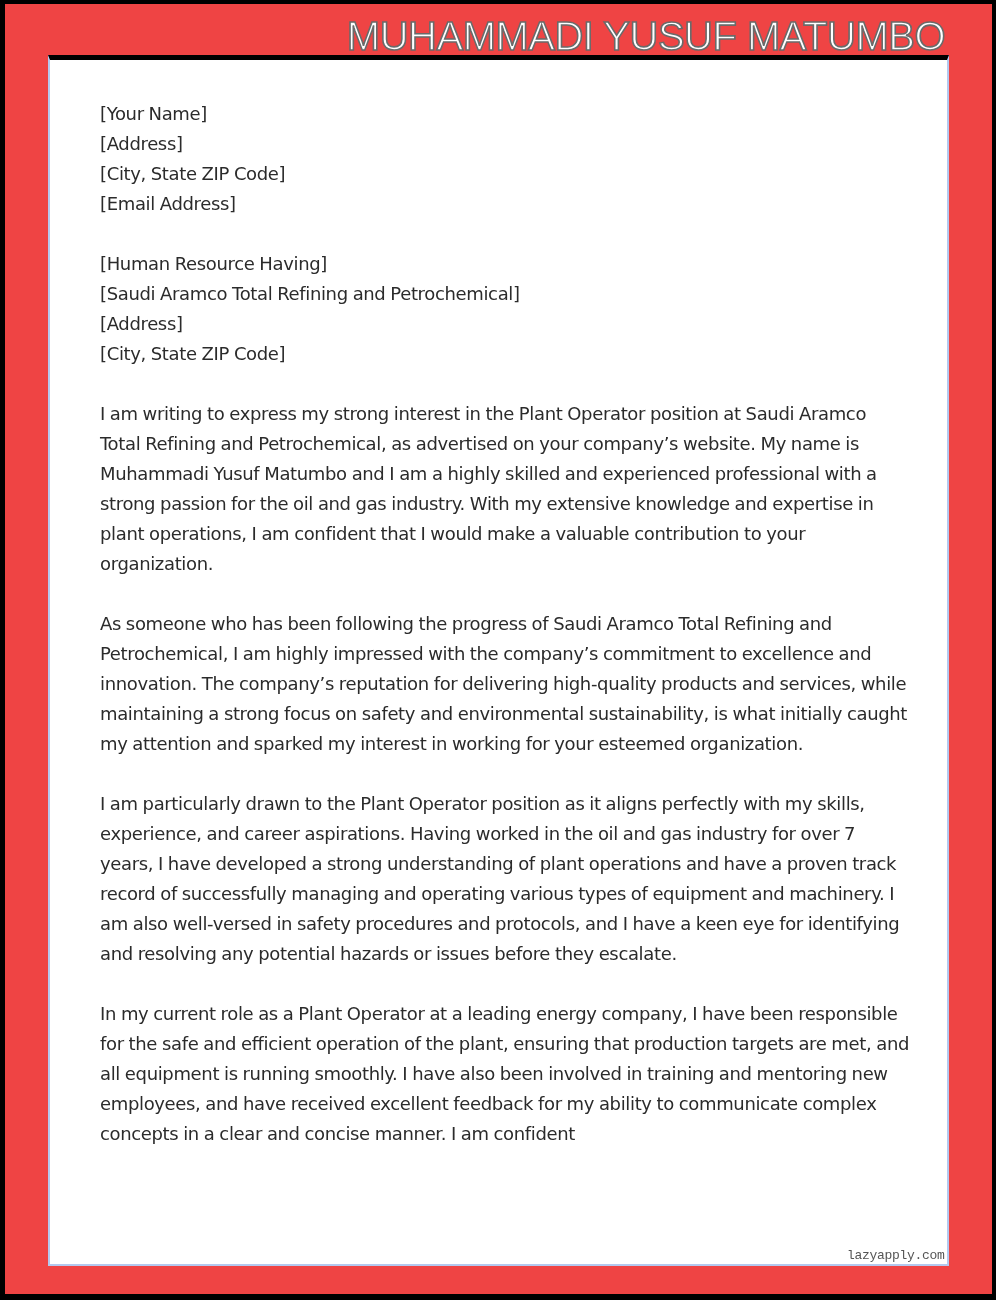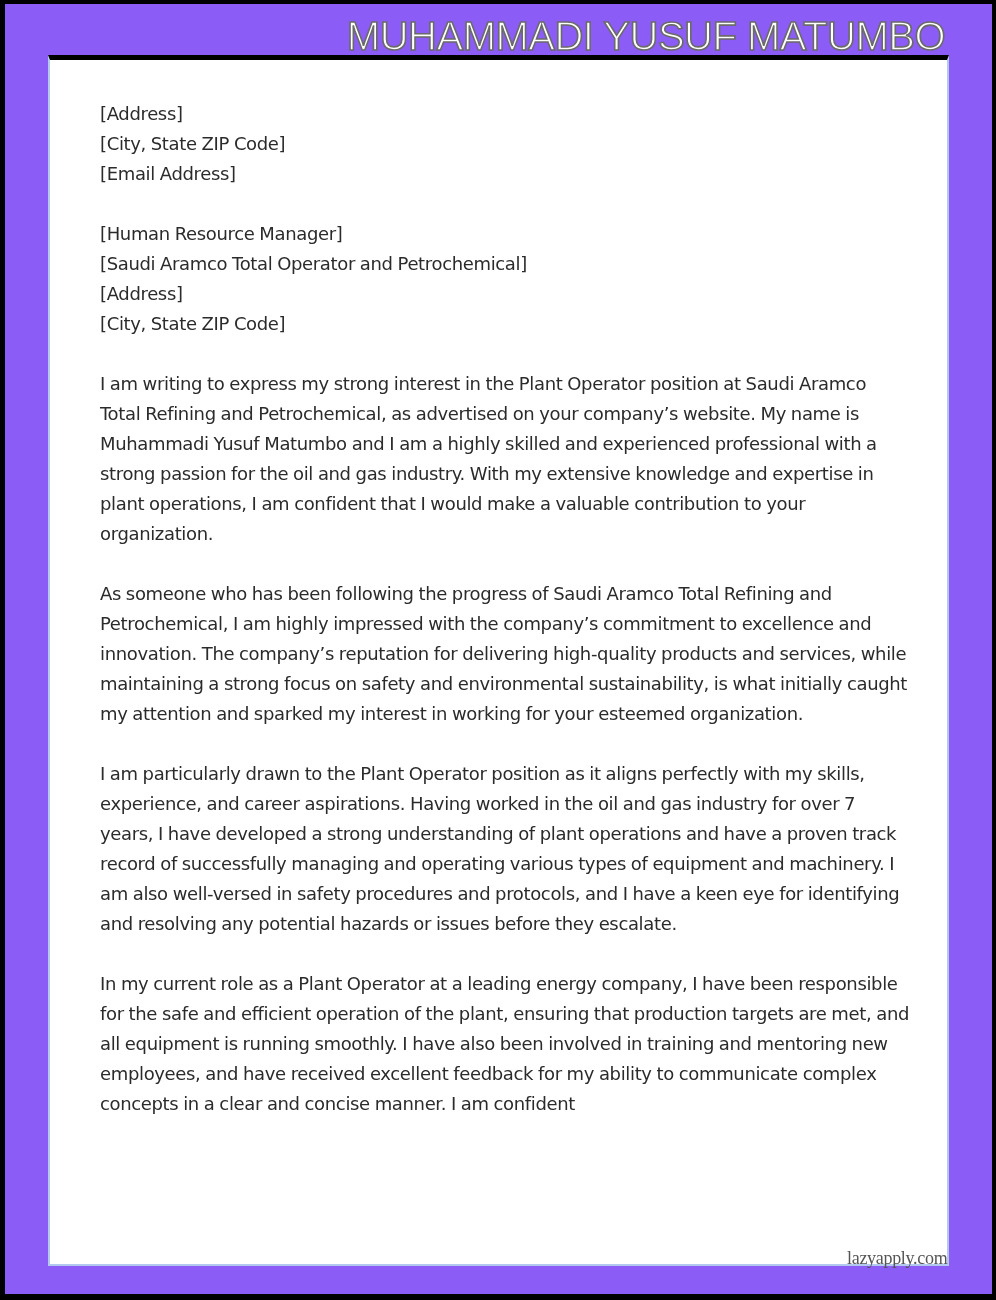--- a/index.html
+++ b/index.html
@@ -3,21 +3,21 @@
 <meta charset="utf-8">
 <style>
   html, body { margin: 0; padding: 0; }
   body {
     width: 996px; height: 1300px; overflow: hidden; position: relative;
     background: #000;
     font-family: "DejaVu Sans", sans-serif;
   }
   .canvas {
     position: absolute; left: 5px; top: 4px; width: 987px; height: 1290px;
-    background: #8b5cf6; overflow: hidden;
+    background: #ef4444; overflow: hidden;
   }
   .title {
     position: absolute; right: 47px; top: 10px;
     font-family: "Liberation Sans", sans-serif;
     font-size: 40px; line-height: 44px; letter-spacing: -0.5px;
     color: #ffffff;
     -webkit-text-stroke: 1.6px #6a6a6a;
     text-shadow: 0 0 0.5px #888;
     white-space: nowrap;
   }
@@ -31,43 +31,44 @@
     position: absolute; left: 95px; top: 95px; width: 810px;
     font-family: "DejaVu Sans", sans-serif;
     font-size: 18px; line-height: 30px; color: #2b2b2b;
     letter-spacing: -0.35px; word-spacing: -0.5px;
     z-index: 2;
   }
   .letter p { margin: 0 0 30px 0; }
   .letter .line { display: block; }
   .watermark {
     position: absolute; left: 842px; top: 1243px;
-    font-family: Liberation Serif, serif; font-size: 18px; color: #555;
+    font-family: Liberation Mono, monospace; font-size: 13px; color: #555;
     letter-spacing: -0.3px; z-index: 1;
   }
 </style>
 </head>
 <body>
 
 <div class="canvas">
   <div class="title">MUHAMMADI YUSUF MATUMBO</div>
 
   <div class="page">
     <div class="watermark" style="left:797px;top:1188px;">lazyapply.com</div>
   </div>
 
   <div class="letter">
     <p>
+      <span class="line">[Your Name]</span>
       <span class="line">[Address]</span>
       <span class="line">[City, State ZIP Code]</span>
       <span class="line">[Email Address]</span>
     </p>
     <p>
-      <span class="line">[Human Resource Manager]</span>
-      <span class="line">[Saudi Aramco Total Operator and Petrochemical]</span>
+      <span class="line">[Human Resource Having]</span>
+      <span class="line">[Saudi Aramco Total Refining and Petrochemical]</span>
       <span class="line">[Address]</span>
       <span class="line">[City, State ZIP Code]</span>
     </p>
     <p>I am writing to express my strong interest in the Plant Operator position at Saudi Aramco Total Refining and Petrochemical, as advertised on your company’s website. My name is Muhammadi Yusuf Matumbo and I am a highly skilled and experienced professional with a strong passion for the oil and gas industry. With my extensive knowledge and expertise in plant operations, I am confident that I would make a valuable contribution to your organization.</p>
     <p>As someone who has been following the progress of Saudi Aramco Total Refining and Petrochemical, I am highly impressed with the company’s commitment to excellence and innovation. The company’s reputation for delivering high-quality products and services, while maintaining a strong focus on safety and environmental sustainability, is what initially caught my attention and sparked my interest in working for your esteemed organization.</p>
     <p>I am particularly drawn to the Plant Operator position as it aligns perfectly with my skills, experience, and career aspirations. Having worked in the oil and gas industry for over 7 years, I have developed a strong understanding of plant operations and have a proven track record of successfully managing and operating various types of equipment and machinery. I am also well-versed in safety procedures and protocols, and I have a keen eye for identifying and resolving any potential hazards or issues before they escalate.</p>
     <p>In my current role as a Plant Operator at a leading energy company, I have been responsible for the safe and efficient operation of the plant, ensuring that production targets are met, and all equipment is running smoothly. I have also been involved in training and mentoring new employees, and have received excellent feedback for my ability to communicate complex concepts in a clear and concise manner. I am confident</p>
   </div>
 </div>
 

